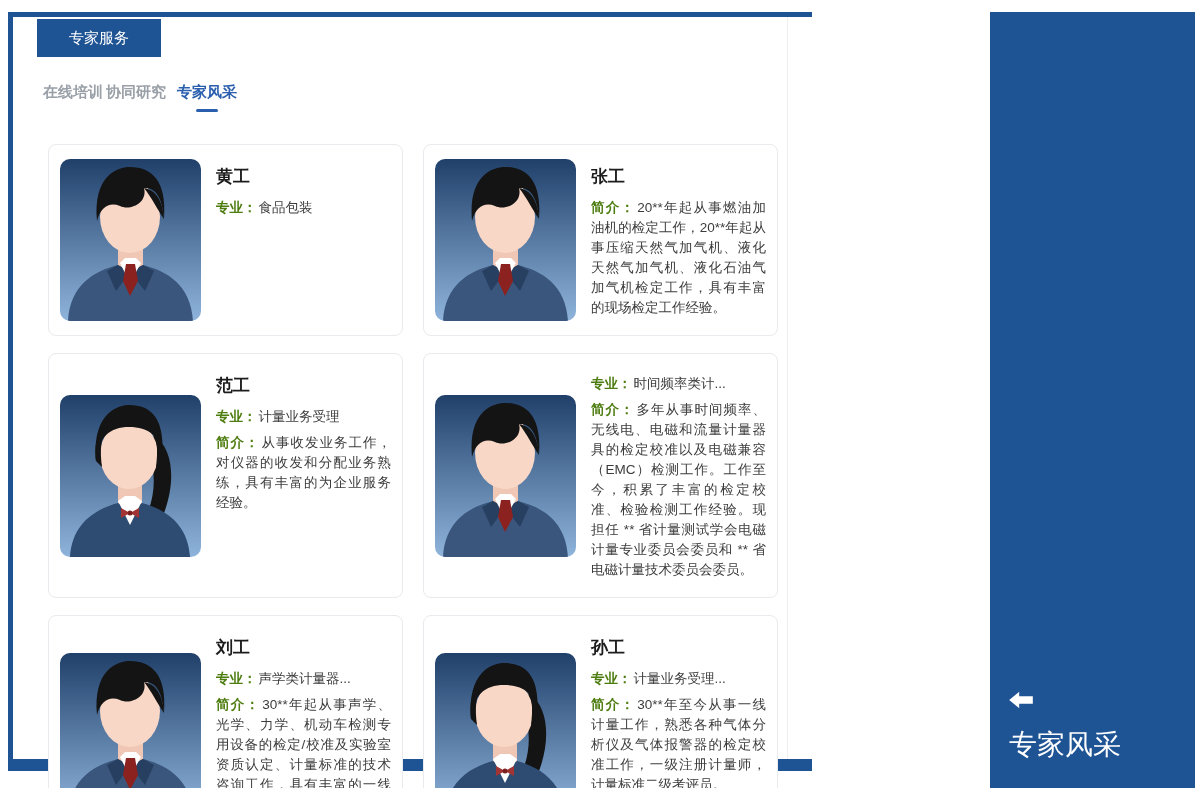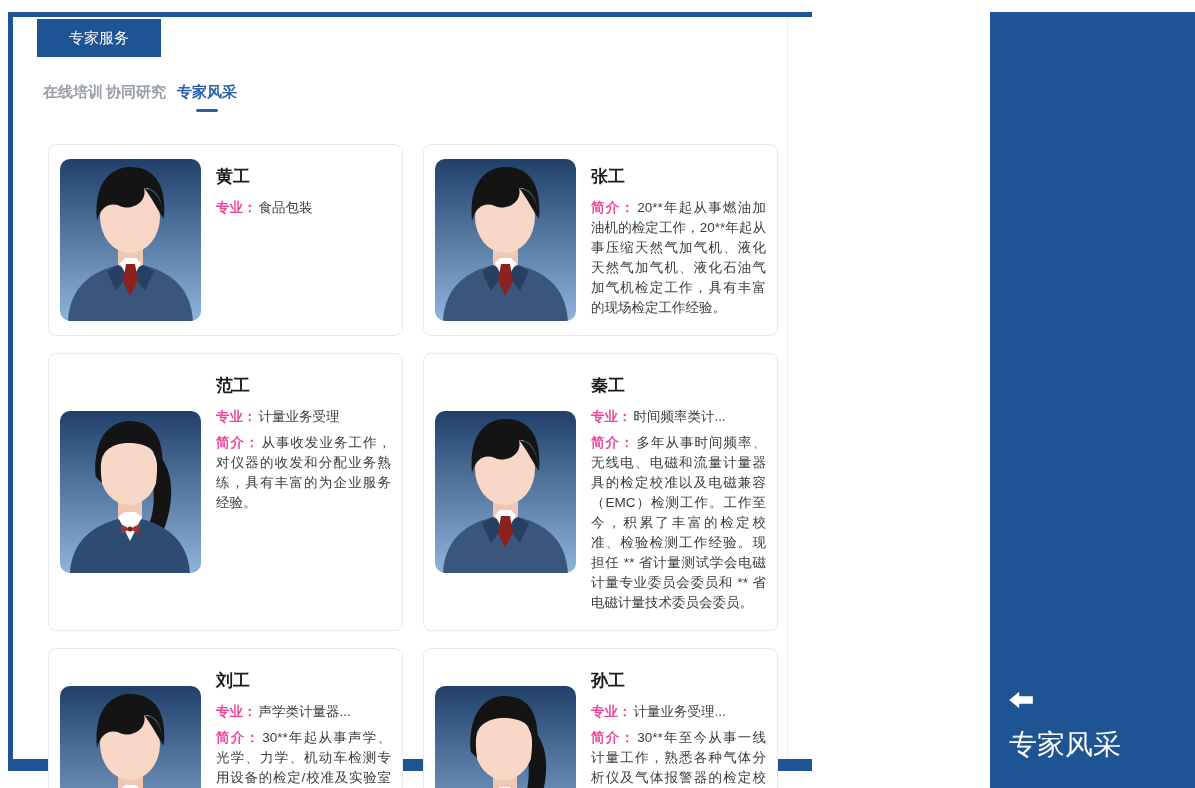--- a/index.html
+++ b/index.html
@@ -71,21 +71,21 @@
   .avatar {
     width: 141px; height: 162px;
     border-radius: 10px; overflow: hidden;
     flex: none; align-self: center;
   }
   .avatar svg { display: block; width: 100%; height: 100%; }
   .info { flex: 1; min-width: 0; padding-top: 9px; }
   .name { font-size: 17px; font-weight: bold; color: #1c1c1c; margin-bottom: 10px; }
   .row { font-size: 13.5px; line-height: 20px; color: #3c3c3c; margin-bottom: 6px; }
   .row.intro { text-align: justify; }
-  .lbl { font-weight: bold; color: #ec4899; margin-right: 2px; }
+  .lbl { font-weight: bold; color: #4d7c0f; margin-right: 2px; }
 
   
   .right-panel {
     position: absolute;
     left: 990px; top: 12px;
     width: 205px; height: 776px;
     background: #1e5394;
   }
   .side-content { position: absolute; left: 19px; bottom: 24px; }
   .side-label { color: #fff; font-size: 28px; margin-top: 12px; white-space: nowrap; }
@@ -192,21 +192,20 @@
           <path d="M58 106 L70 113 L56 132 L47 112 Z" fill="#273f60"></path>
           <path d="M83 106 L70 113 L85 132 L94 112 Z" fill="#273f60"></path>
           <path d="M60 104 L70 124 L81 104 L76 99 L65 99 Z" fill="#ffffff"></path>
           <path d="M66 105 L75 105 L78 122 L70 137 L63 122 Z" fill="#8c2220"></path>
           <ellipse cx="70" cy="58" rx="30" ry="36" fill="#f8d7c6"></ellipse>
           <path d="M37 62 C33 18 56 8 70 8 C92 8 107 22 104 60 C102 36 94 28 84 29 C88 44 70 52 60 47 C50 43 41 47 37 62 Z" fill="#141414"></path>
           <path d="M84 29 C97 31 103 44 104 60 C97 50 92 39 84 29 Z" fill="#141414"></path>
         </svg>
       </div>
       <div class="info">
-        <div class="name">秦工</div>
         <div class="row"><span class="lbl">专业：</span><span>时间频率类计...</span></div>
         <div class="row intro"><span class="lbl">简介：</span><span>多年从事时间频率、无线电、电磁和流量计量器具的检定校准以及电磁兼容（EMC）检测工作。工作至今，积累了丰富的检定校准、检验检测工作经验。现担任 ** 省计量测试学会电磁计量专业委员会委员和 ** 省电磁计量技术委员会委员。</span></div>
       </div>
     </div>
 
     <div class="card">
       <div class="avatar">
         <svg viewBox="0 0 141 162">
           <rect width="141" height="162" fill="url(#avbg)"></rect>
           <path d="M58 86 h25 v28 h-25 z" fill="#f0c6b4"></path>

